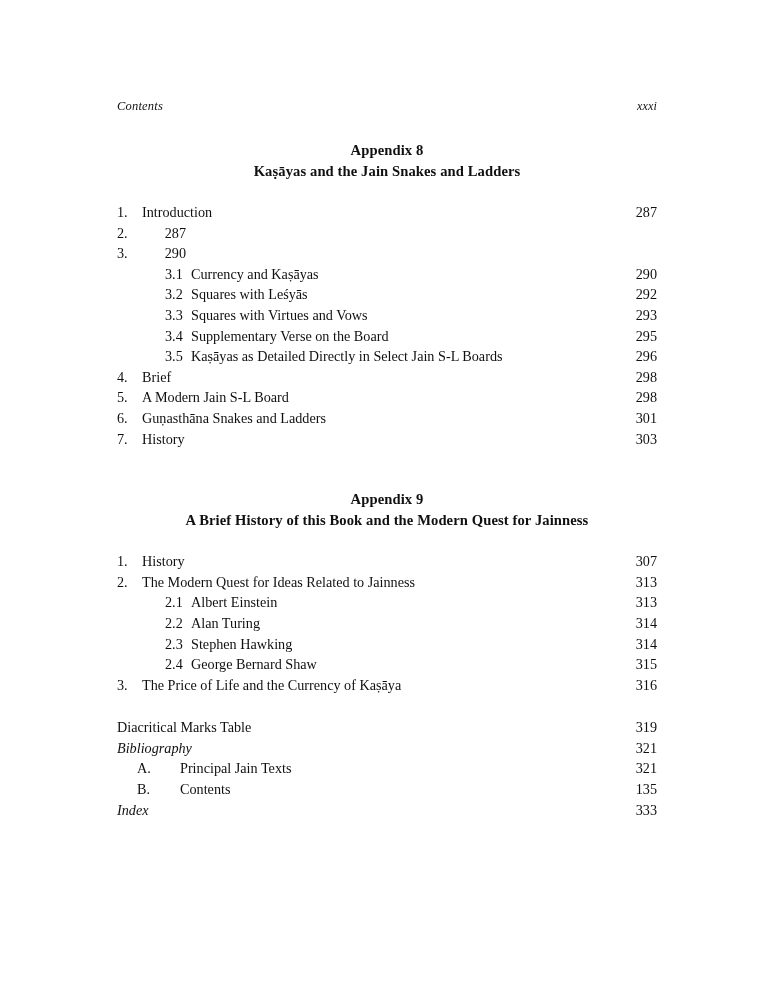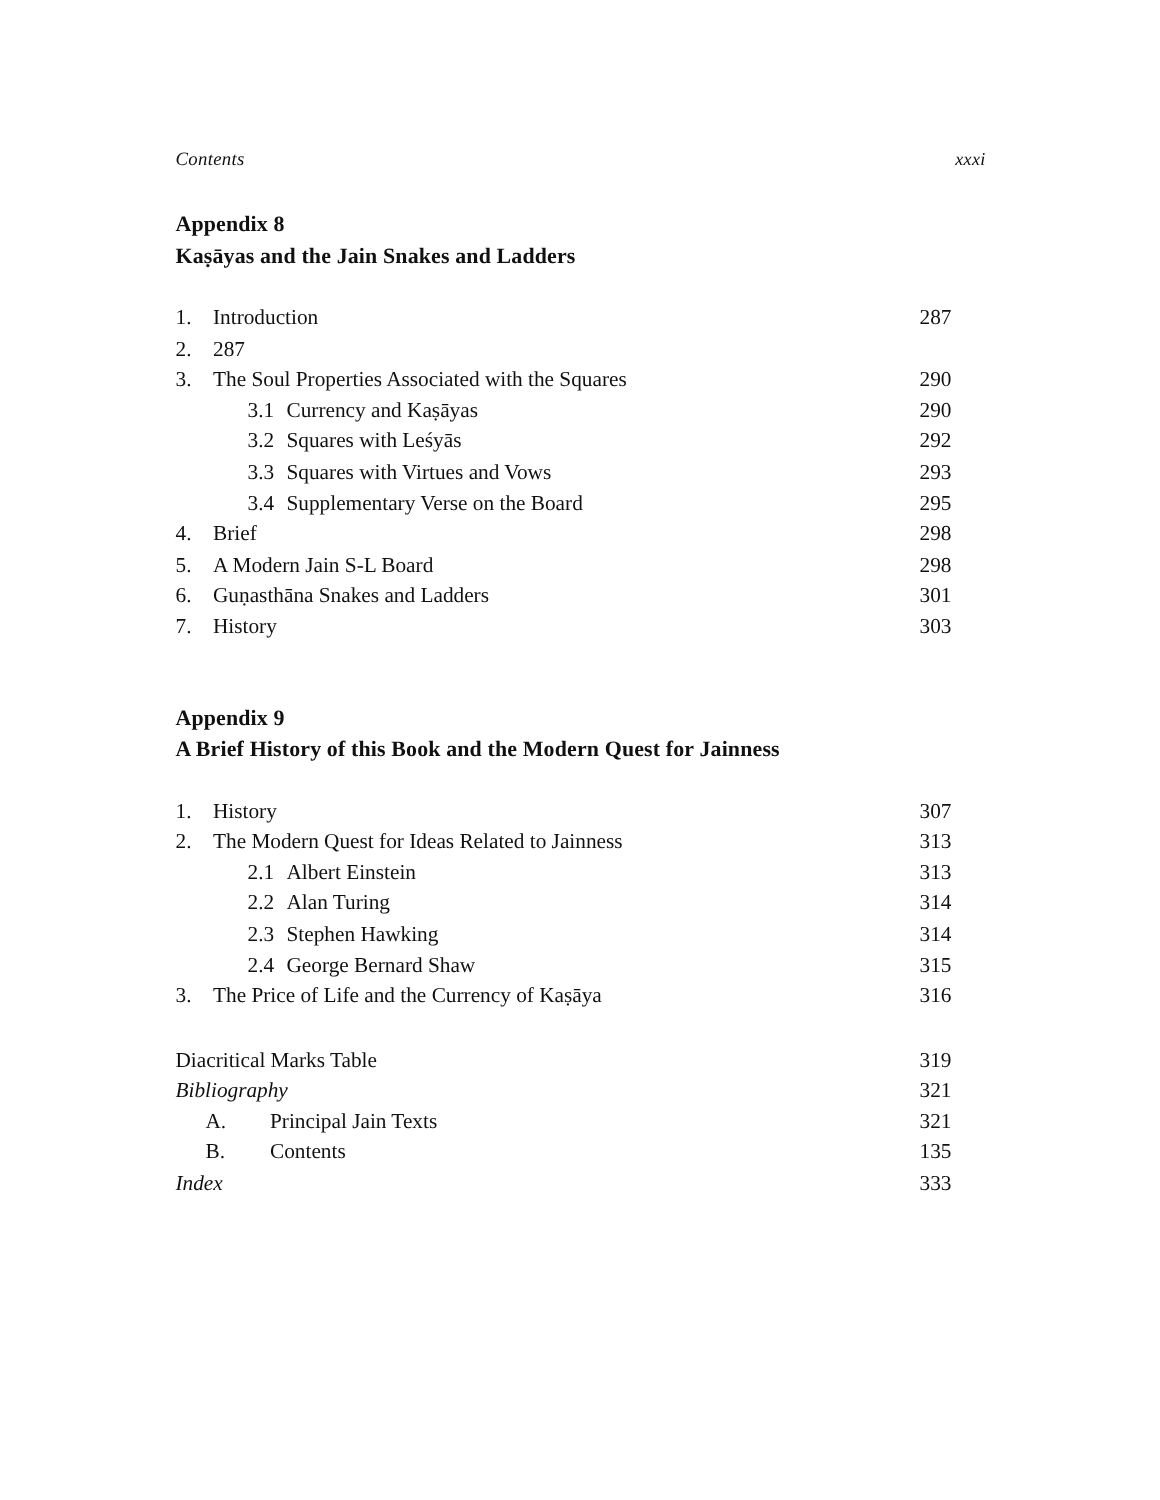--- a/index.html
+++ b/index.html
@@ -36,20 +36,21 @@
   
   .content {
     position: absolute;
     left: 117px;
     top: 140px;
     width: 540px;
   }
 
   
   .appendix-head {
+    text-align: center;
     font-weight: bold;
     font-size: 14.6px;
     line-height: 21px;
     letter-spacing: 0.1px;
   }
   .appendix-head .line1 { display: block; }
   .appendix-head .line2 { display: block; }
 
   
   .toc-block { margin-top: 22px; }
@@ -66,20 +67,21 @@
     flex: 0 0 auto;
     text-align: left;
   }
   .toc-row .label {
     flex: 1 1 auto;
     overflow: hidden;
   }
   .toc-row .pg {
     flex: 0 0 auto;
     width: 44px;
+    text-align: right;
   }
 
   
   .lvl1 > .num { width: 25px; }
   
   .lvl2 > .num { width: 26px; margin-left: 48px; }
   
   .lvlA > .num { width: 43px; margin-left: 20px; }
   
   .lvl0 > .num { width: 0px; }
@@ -110,21 +112,20 @@
         <span class="num">1.</span>
         <span class="label">Introduction</span>
         <span class="pg">287</span>
       </div>
       <div class="toc-row lvl1">
         <span class="num">2.</span>
         <span class="pg">287</span>
       </div>
       <div class="toc-row lvl1">
         <span class="num">3.</span>
-        <span class="label">The Soul Properties Associated with the Squares</span>
         <span class="pg">290</span>
       </div>
       <div class="toc-row lvl2">
         <span class="num">3.1</span>
         <span class="label">Currency and Kaṣāyas</span>
         <span class="pg">290</span>
       </div>
       <div class="toc-row lvl2">
         <span class="num">3.2</span>
         <span class="label">Squares with Leśyās</span>
@@ -132,20 +133,25 @@
       </div>
       <div class="toc-row lvl2">
         <span class="num">3.3</span>
         <span class="label">Squares with Virtues and Vows</span>
         <span class="pg">293</span>
       </div>
       <div class="toc-row lvl2">
         <span class="num">3.4</span>
         <span class="label">Supplementary Verse on the Board</span>
         <span class="pg">295</span>
+      </div>
+      <div class="toc-row lvl2">
+        <span class="num">3.5</span>
+        <span class="label">Kaṣāyas as Detailed Directly in Select Jain S-L Boards</span>
+        <span class="pg">296</span>
       </div>
       <div class="toc-row lvl1">
         <span class="num">4.</span>
         <span class="label">Brief</span>
         <span class="pg">298</span>
       </div>
       <div class="toc-row lvl1">
         <span class="num">5.</span>
         <span class="label">A Modern Jain S-L Board</span>
         <span class="pg">298</span>

